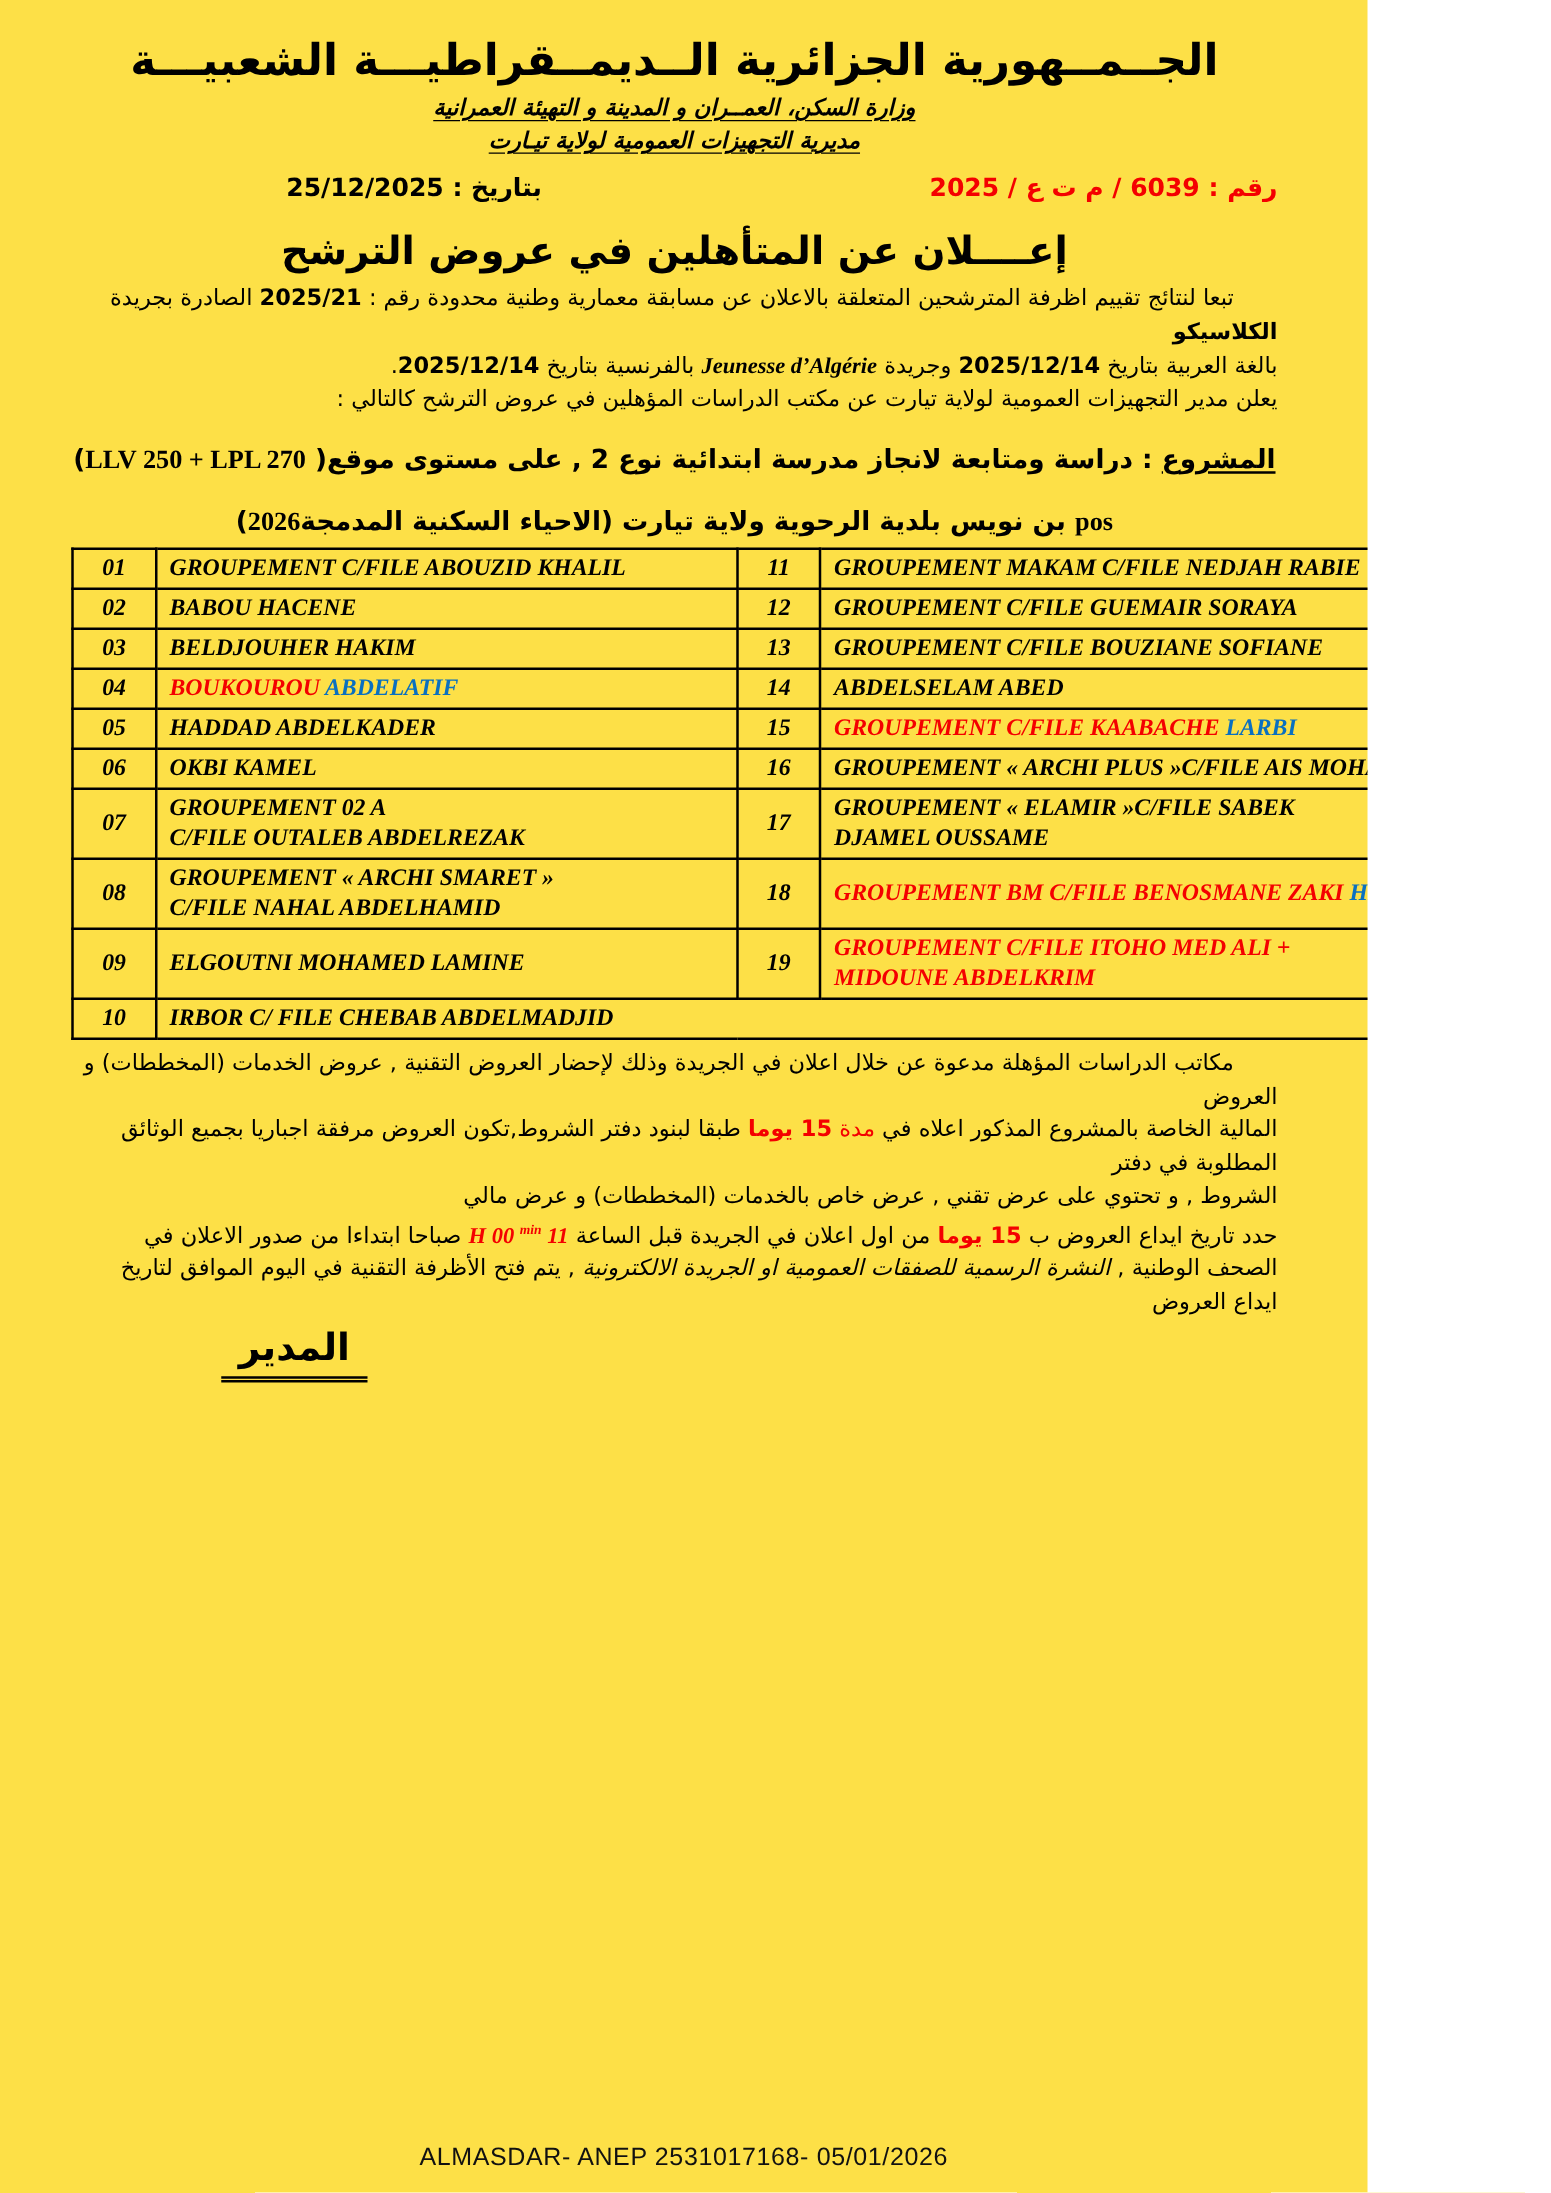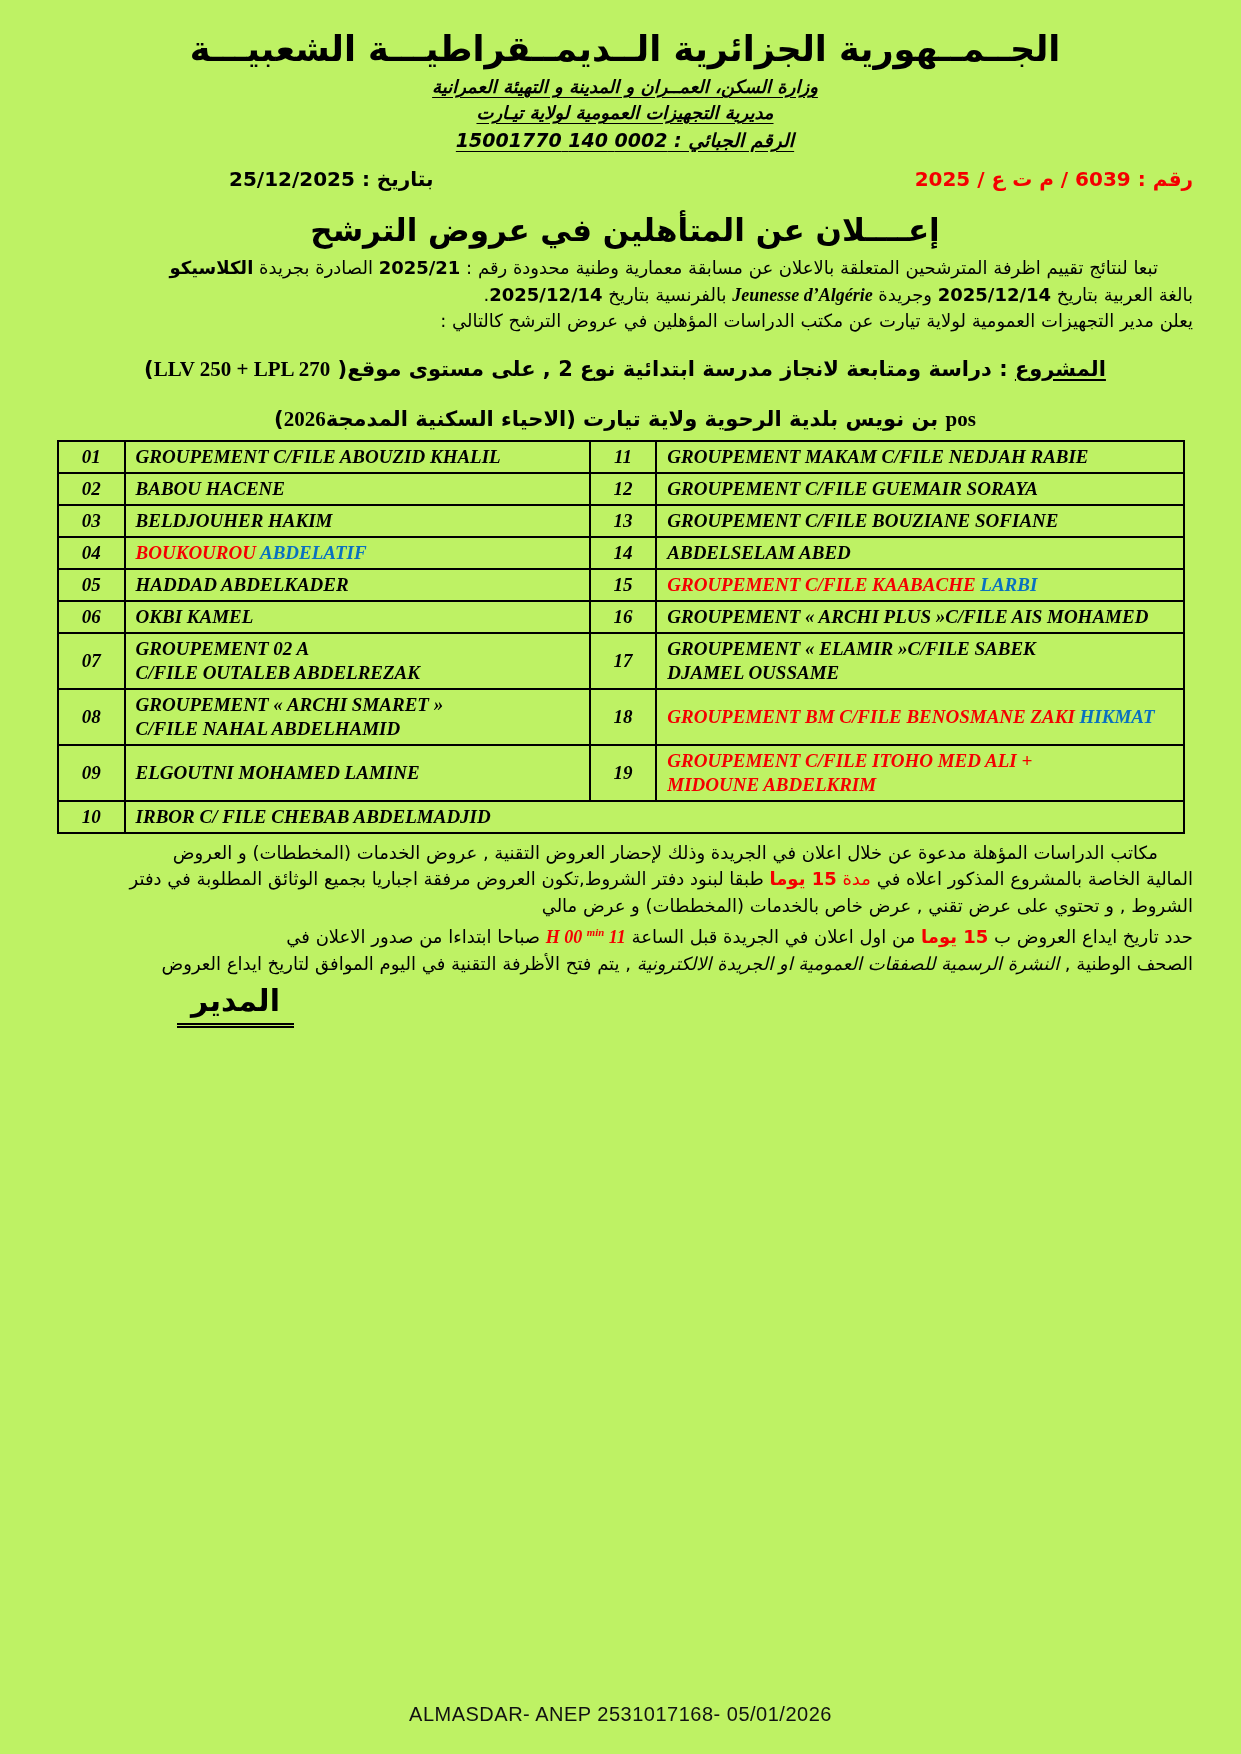--- a/index.html
+++ b/index.html
@@ -1,24 +1,24 @@
 <!DOCTYPE html>
 <html lang="ar"><head>
 <meta charset="utf-8">
 <style>
   html,body{margin:0;padding:0;background:#fff;}
   .page{
     position:relative;
-    width:1241px;height:1754px;
-    background:#bef264;
+    width:1094px;height:1754px;
+    background:#fde047;
     font-family:"DejaVu Sans",sans-serif;
     color:#000;
     overflow:hidden;
     box-sizing:border-box;
-    padding:24px 48px 0 57px;
+    padding:24px 72px 0 57px;
   }
   
   .letterhead{text-align:center;}
   .republic{font-size:35px;font-weight:700;line-height:50px;letter-spacing:1px;}
   .hline{font-weight:700;font-style:italic;line-height:26px;font-size:18px;}
   .hline .ul{text-decoration:underline;text-underline-offset:4px;}
   .tax{font-size:19px;line-height:29px;}
   
   .refrow{display:flex;justify-content:space-between;align-items:flex-start;
           margin-top:9px;padding-left:172px;font-size:20px;font-weight:700;line-height:30px;}
@@ -36,21 +36,21 @@
   th.hnum,th.hoffice{font-family:"DejaVu Sans",sans-serif;font-weight:700;font-style:italic;
     font-size:16px;text-align:center;height:28px;}
   td.num{font-size:19px;font-weight:700;font-style:italic;text-align:center;width:46px;}
   td.office{font-size:19px;font-weight:700;font-style:italic;line-height:24px;height:28px;}
   tr.tall td{height:52px;}
   
   .closing{margin-top:6px;}
   .sig{margin-top:4px;padding-left:120px;text-align:left;}
   .sigtext{display:inline-block;font-size:30px;font-weight:700;
     border-bottom:5px double #000;padding:0 14px 2px 14px;line-height:40px;}
-  .footer{position:absolute;left:0;bottom:28px;width:100%;text-align:center;
+  .footer{position:absolute;left:0;bottom:16px;width:100%;text-align:center;
     font-family:"Liberation Sans",sans-serif;font-size:20px;color:#111;letter-spacing:.5px;}
   
   .b{font-weight:700;}
   .i{font-style:italic;}
   .u{text-decoration:underline;text-underline-offset:3px;}
   .red{color:#f40000;}
   .blue{color:#0a70c0;}
   .lat{font-family:"Liberation Serif",serif;font-style:italic;font-weight:700;}
   .latb{font-family:"Liberation Serif",serif;font-weight:700;}
   .redlat{color:#f40000;font-family:"Liberation Serif",serif;font-style:italic;font-weight:700;}
@@ -58,21 +58,20 @@
 </style>
 </head>
 <body>
 
 <div class="page">
 
   <div class="letterhead" dir="rtl">
     <div class="republic">الجــمــهورية الجزائرية الــديمــقراطيـــة الشعبيـــة</div>
     <div class="hline"><span class="ul">وزارة السكن، العمــران و المدينة و التهيئة العمرانية</span></div>
     <div class="hline"><span class="ul">مديرية التجهيزات العمومية لولاية تيـارت</span></div>
-    <div class="hline tax"><span class="ul">الرقم الجبائي : 0002 140 15001770</span></div>
   </div>
 
   <div class="refrow" dir="rtl">
     <div class="refnum">رقم : 6039 / م ت ع / 2025</div>
     <div class="refdate">بتاريخ : 25/12/2025</div>
   </div>
 
   <div class="doc-title" dir="rtl">إعــــلان عن المتأهلين في عروض الترشح</div>
 
   <div dir="rtl">

